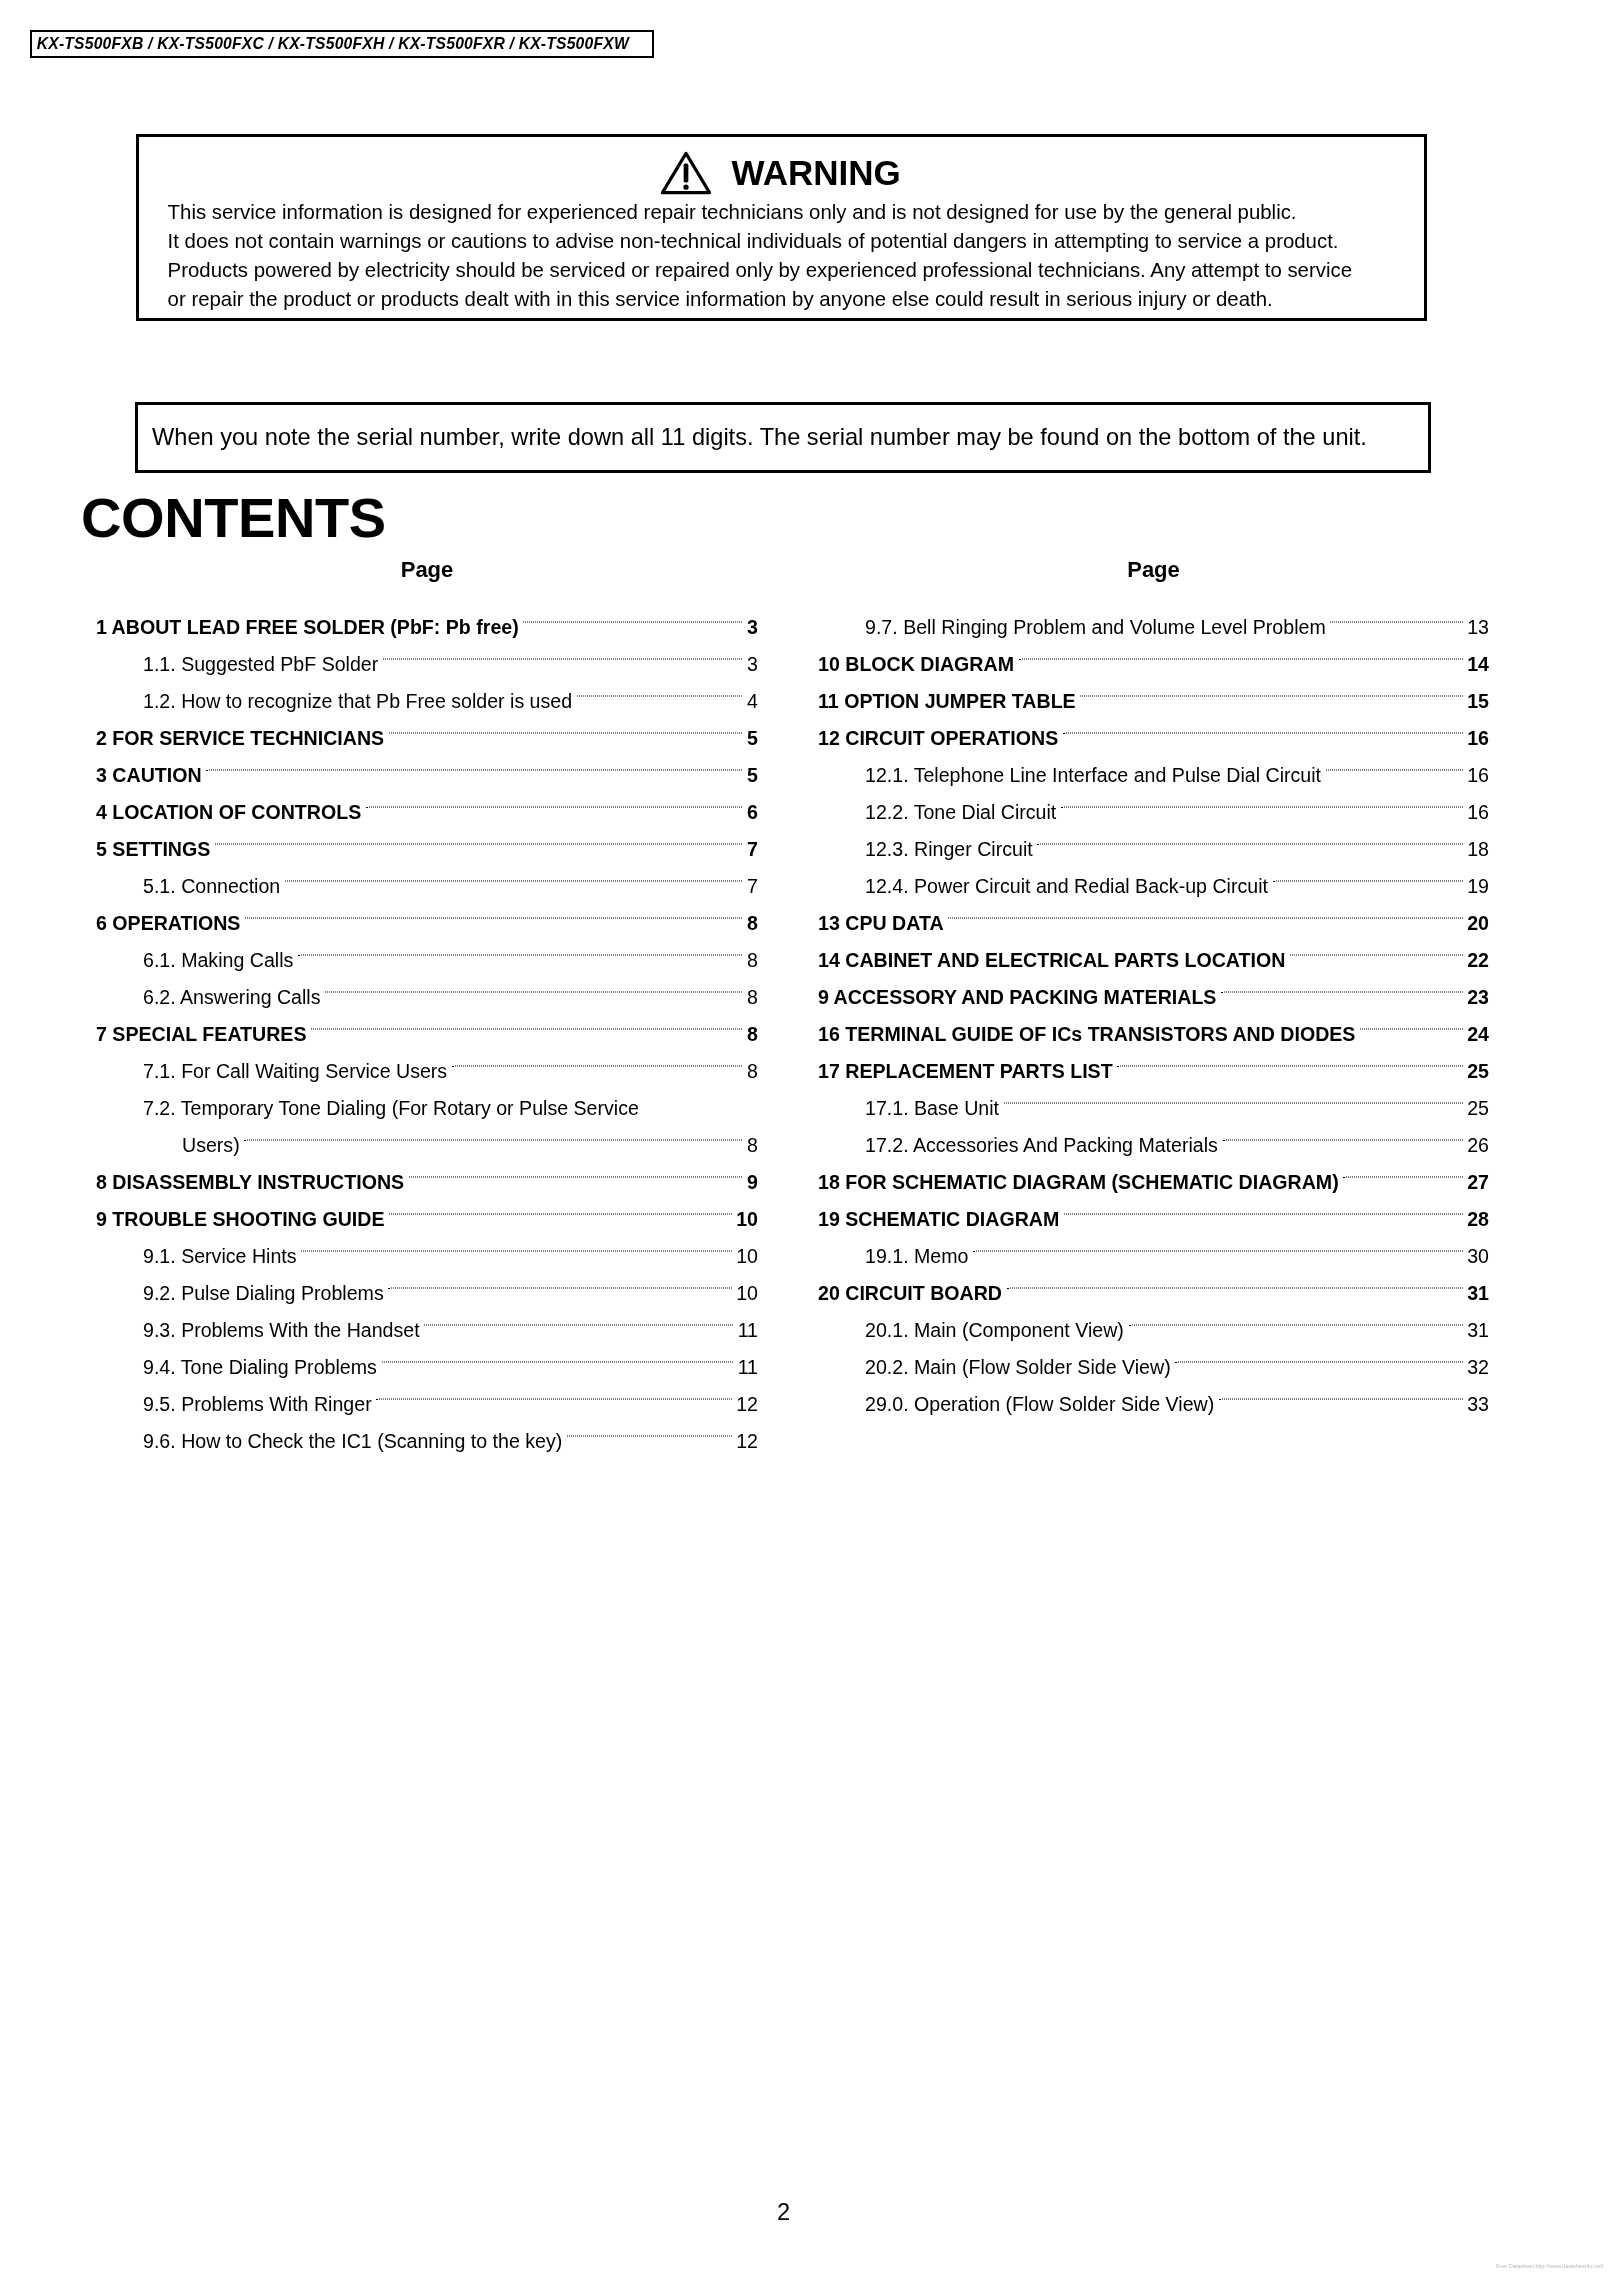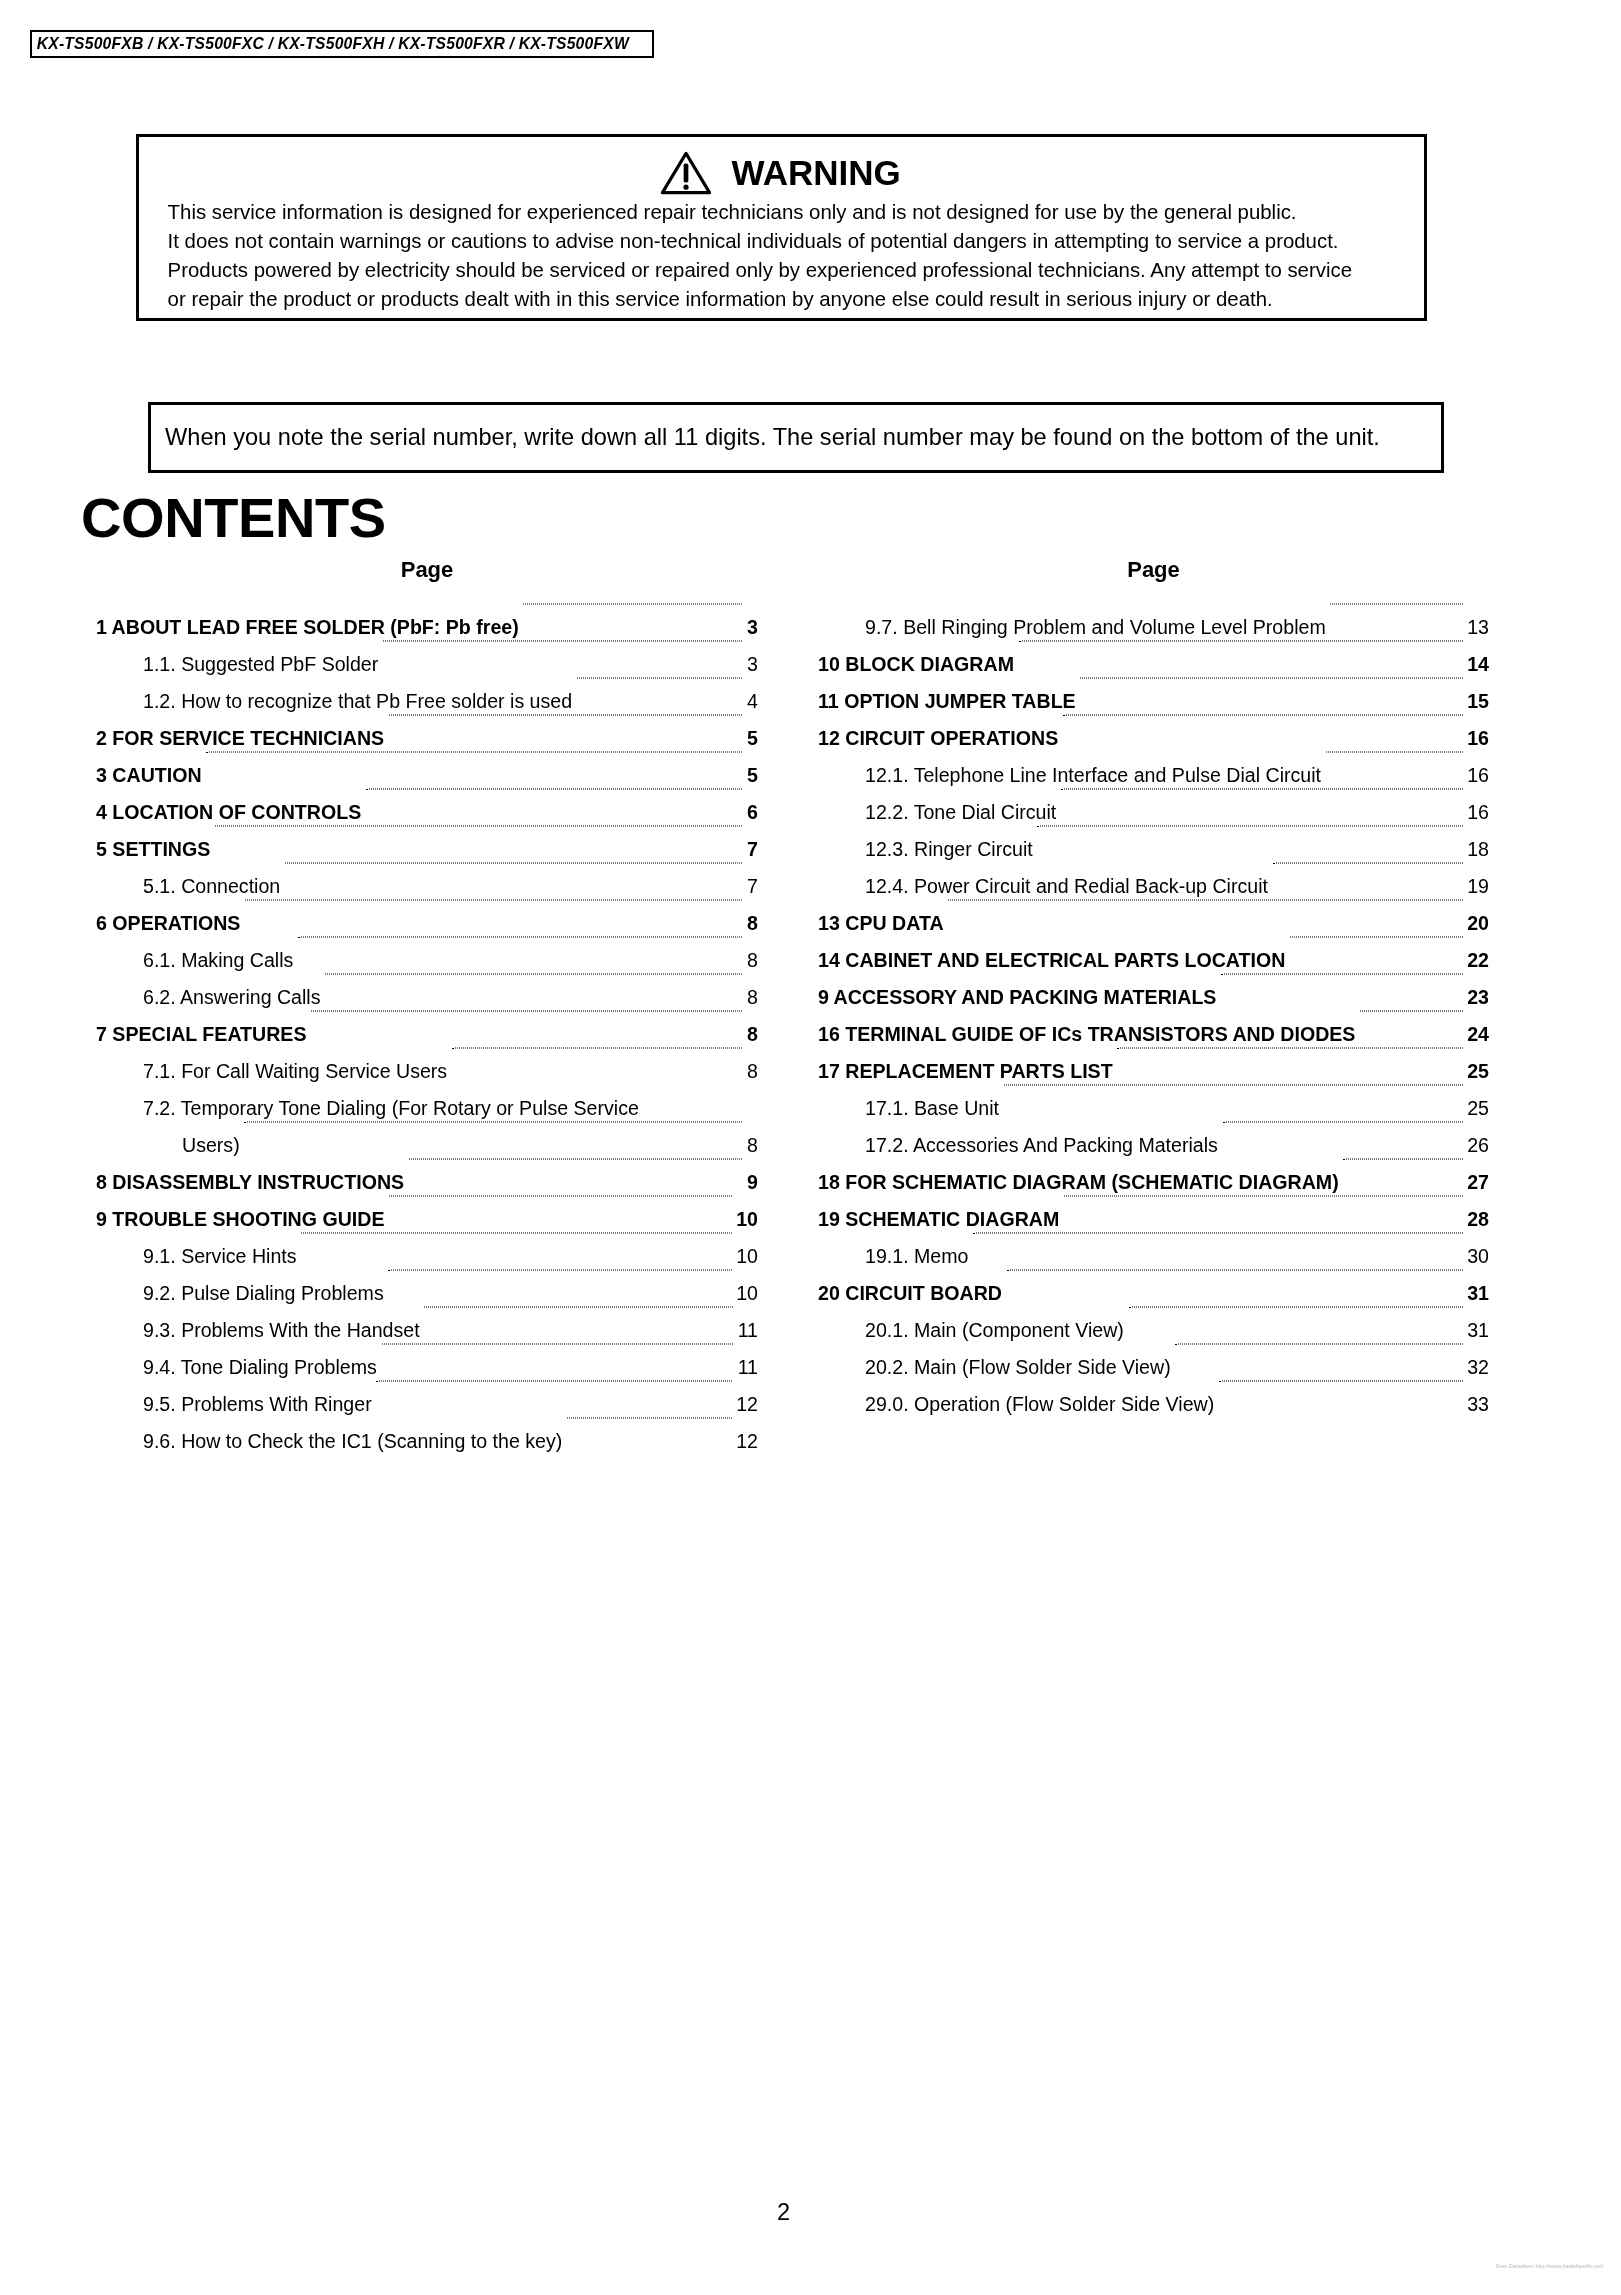--- a/index.html
+++ b/index.html
@@ -4,27 +4,27 @@
 <style>
   html, body { margin:0; padding:0; background:#ffffff; }
   body { width:1622px; height:2295px; position:relative; overflow:hidden; color:#000; font-family:"Liberation Sans", sans-serif; }
   .model-box { position:absolute; left:30px; top:30px; width:615px; height:23.6px; border:2.4px solid #000; box-sizing:content-box; font-weight:bold; font-size:15.7px; line-height:23.6px; padding:0 0 0 4.7px; white-space:nowrap; letter-spacing:0.2px;font-style:italic; }
   .warn-box { position:absolute; left:136px; top:134px; width:1291px; height:187px; border:3.9px solid #000; box-sizing:border-box;padding-left:24px; }
   .warn-title { position:absolute; left:521px; top:14px; height:44px; display:flex; align-items:center; }
   .warn-title svg { width:52px; height:44px; margin-right:19.6px; }
   .warn-title span { font-weight:bold; font-size:35px; line-height:44px; }
   .warn-text { position:absolute; left:12.6px; top:61px; width:1272px; font-size:20.4px; line-height:29px; }
   .warn-text div { white-space:nowrap;margin-left:16px; }
-  .serial-box { position:absolute; left:148px; top:402px; width:1296px; height:71px; border:3.1px solid #000; box-sizing:border-box; font-size:23.6px; line-height:64px; padding-left:14px; white-space:nowrap; }
+  .serial-box { position:absolute; left:135px; top:402px; width:1296px; height:71px; border:3.1px solid #000; box-sizing:border-box; font-size:23.6px; line-height:64px; padding-left:14px; white-space:nowrap; }
   .contents-title { position:absolute; left:81px; top:493px; font-weight:bold; font-size:56px; line-height:50px; letter-spacing:-0.4px; }
   .toc-col { position:absolute; top:554px; }
   .toc-col.left { left:96px; width:662px; }
   .toc-col.right { left:818px; width:671px; }
   .page-head { text-align:center; font-weight:bold; font-size:22px; line-height:31px; height:31px; margin-bottom:23.6px; }
-  .toc-row { display:flex; align-items:flex-start; height:37px; line-height:37px; font-size:19.6px; white-space:nowrap; }
+  .toc-row { display:flex; align-items:center; height:37px; line-height:37px; font-size:19.6px; white-space:nowrap; }
   .toc-row.bold { font-weight:bold; }
   .toc-row.sub { padding-left:47px; }
   .toc-row.cont { padding-left:86px; }
   .toc-row .label { flex:0 0 auto; }
   .toc-row .dots { flex:1 1 auto; border-bottom:1.6px dotted #000; margin:0 4.7px 0 4.7px; transform:translateY(-5.5px); min-width:7.9px; }
   .toc-row .pg { flex:0 0 auto; }
   .page-num { position:absolute; left:777px; top:2198px; font-size:23.6px; line-height:28px; }
   .watermark { position:absolute; left:1496px; top:2263px; font-size:5.5px; color:#b8b8b8; white-space:nowrap; }
 </style>
 </head>

